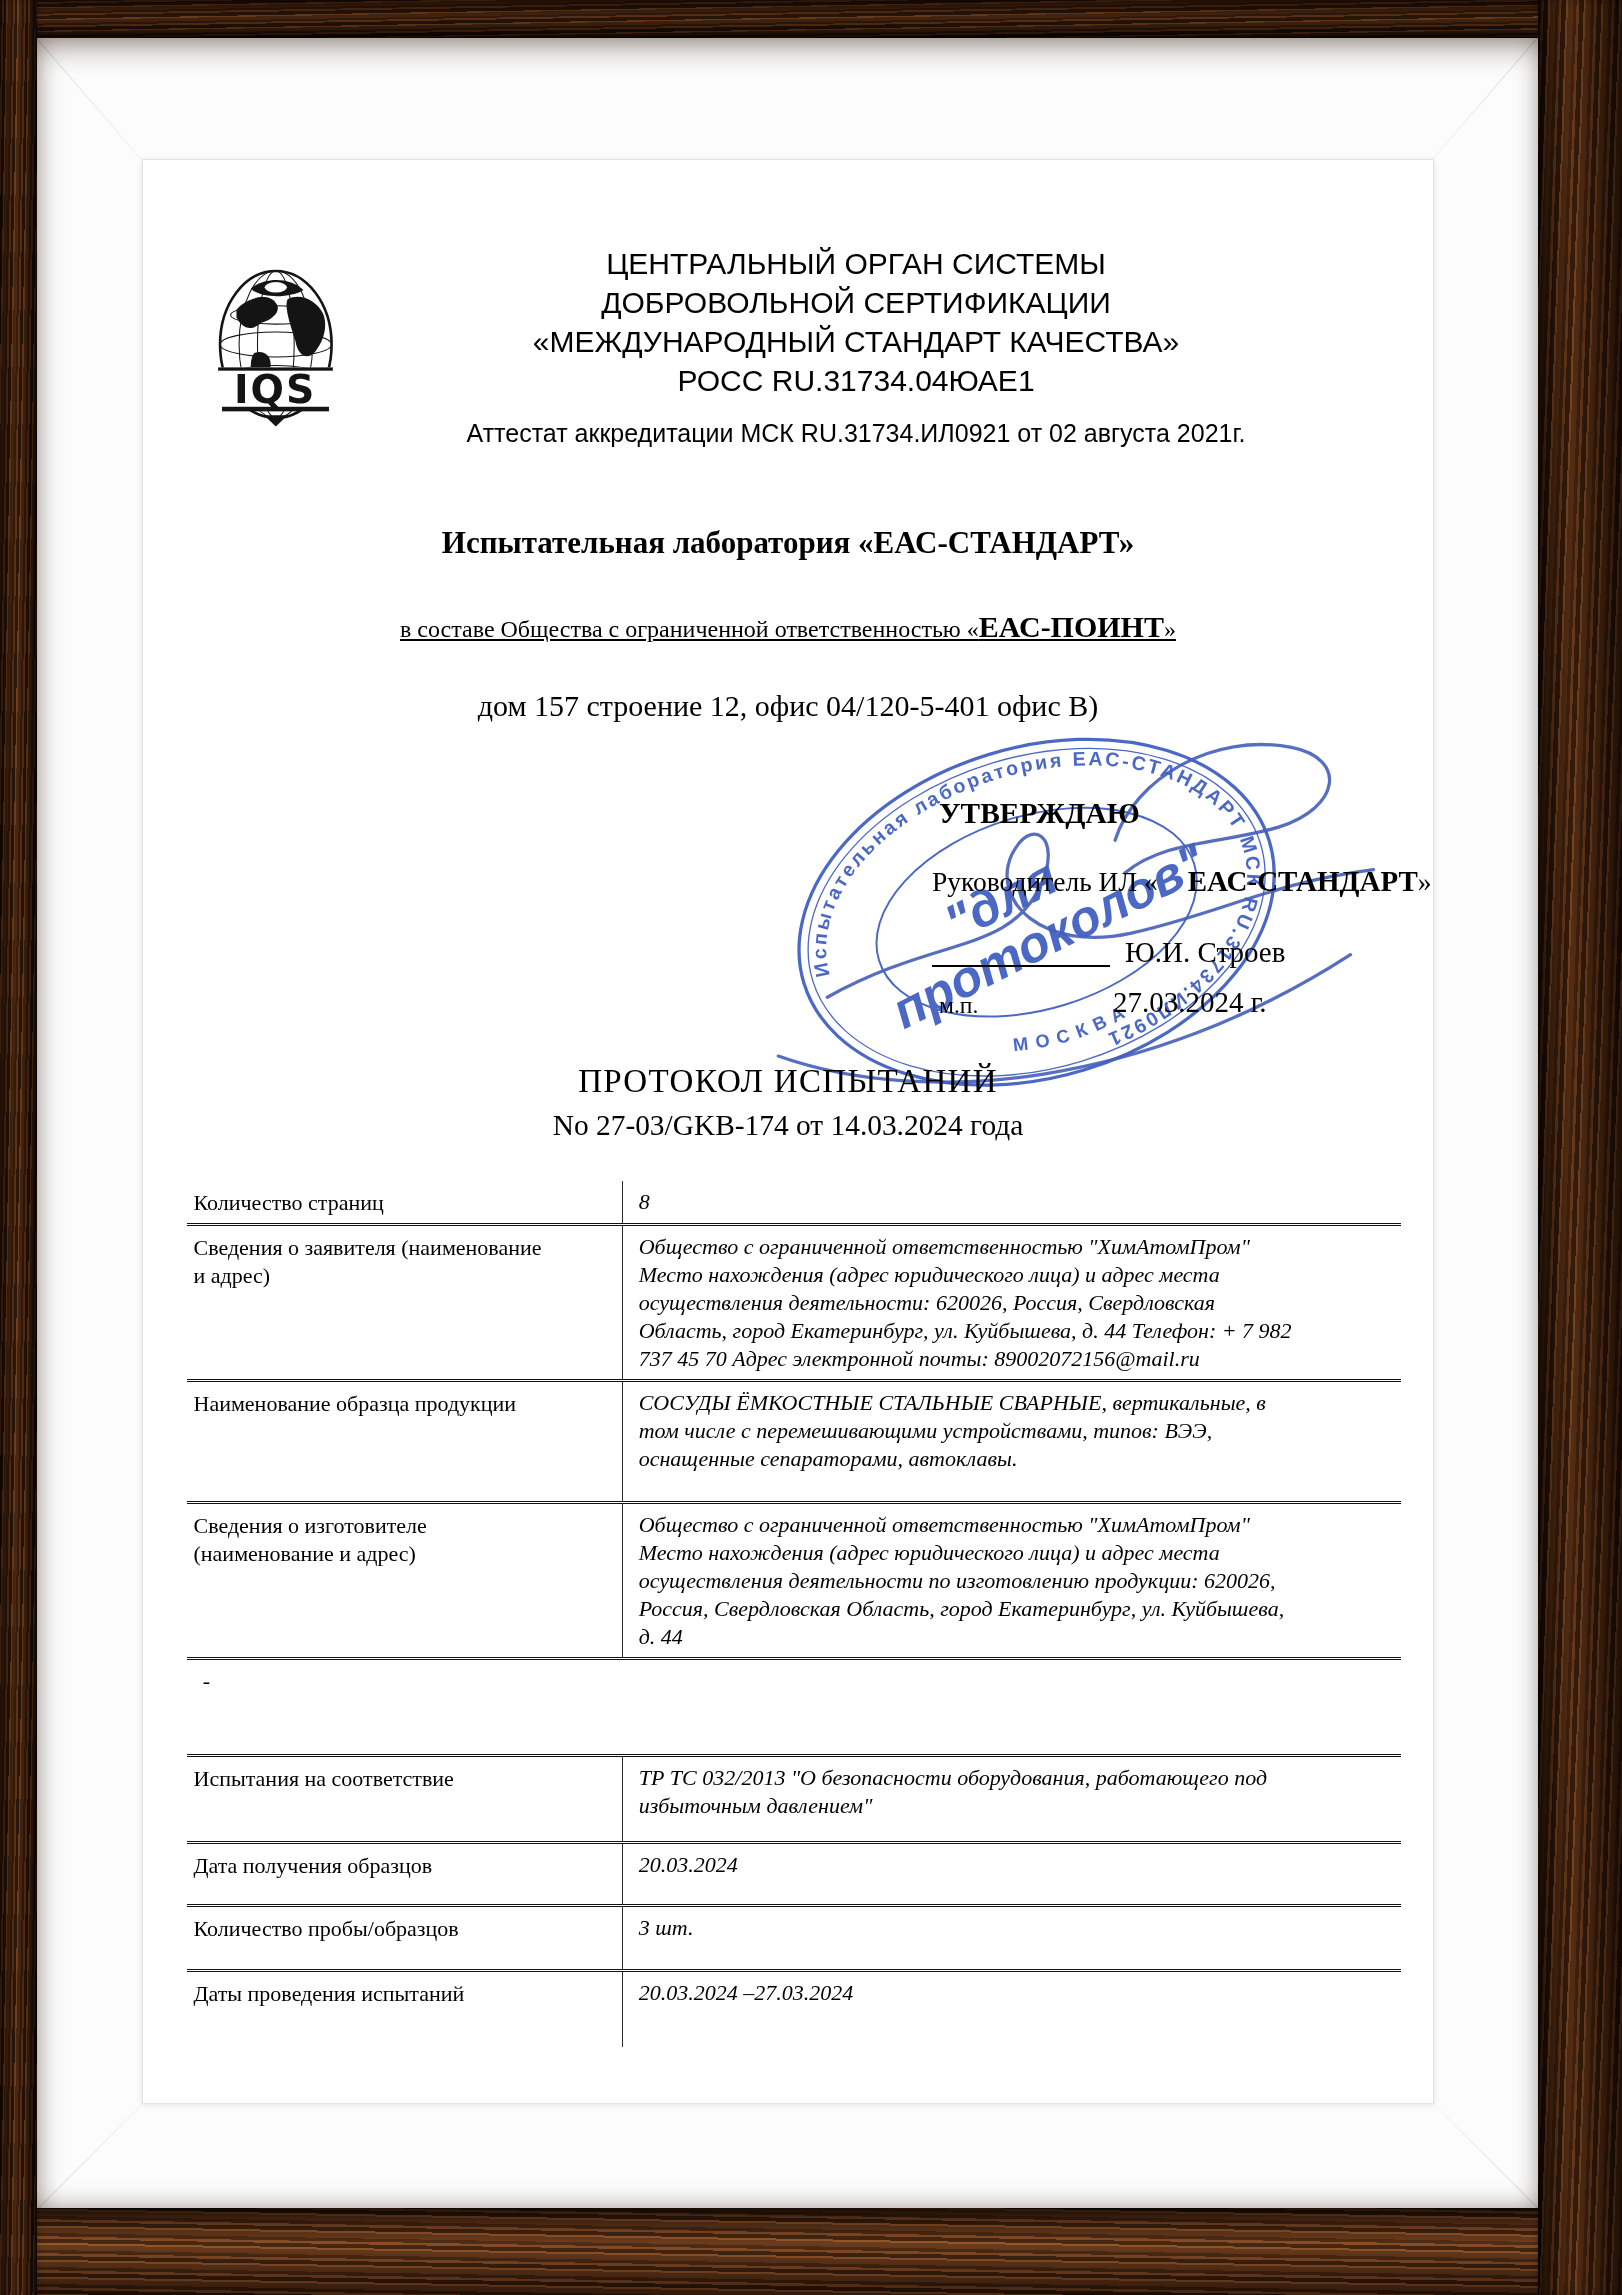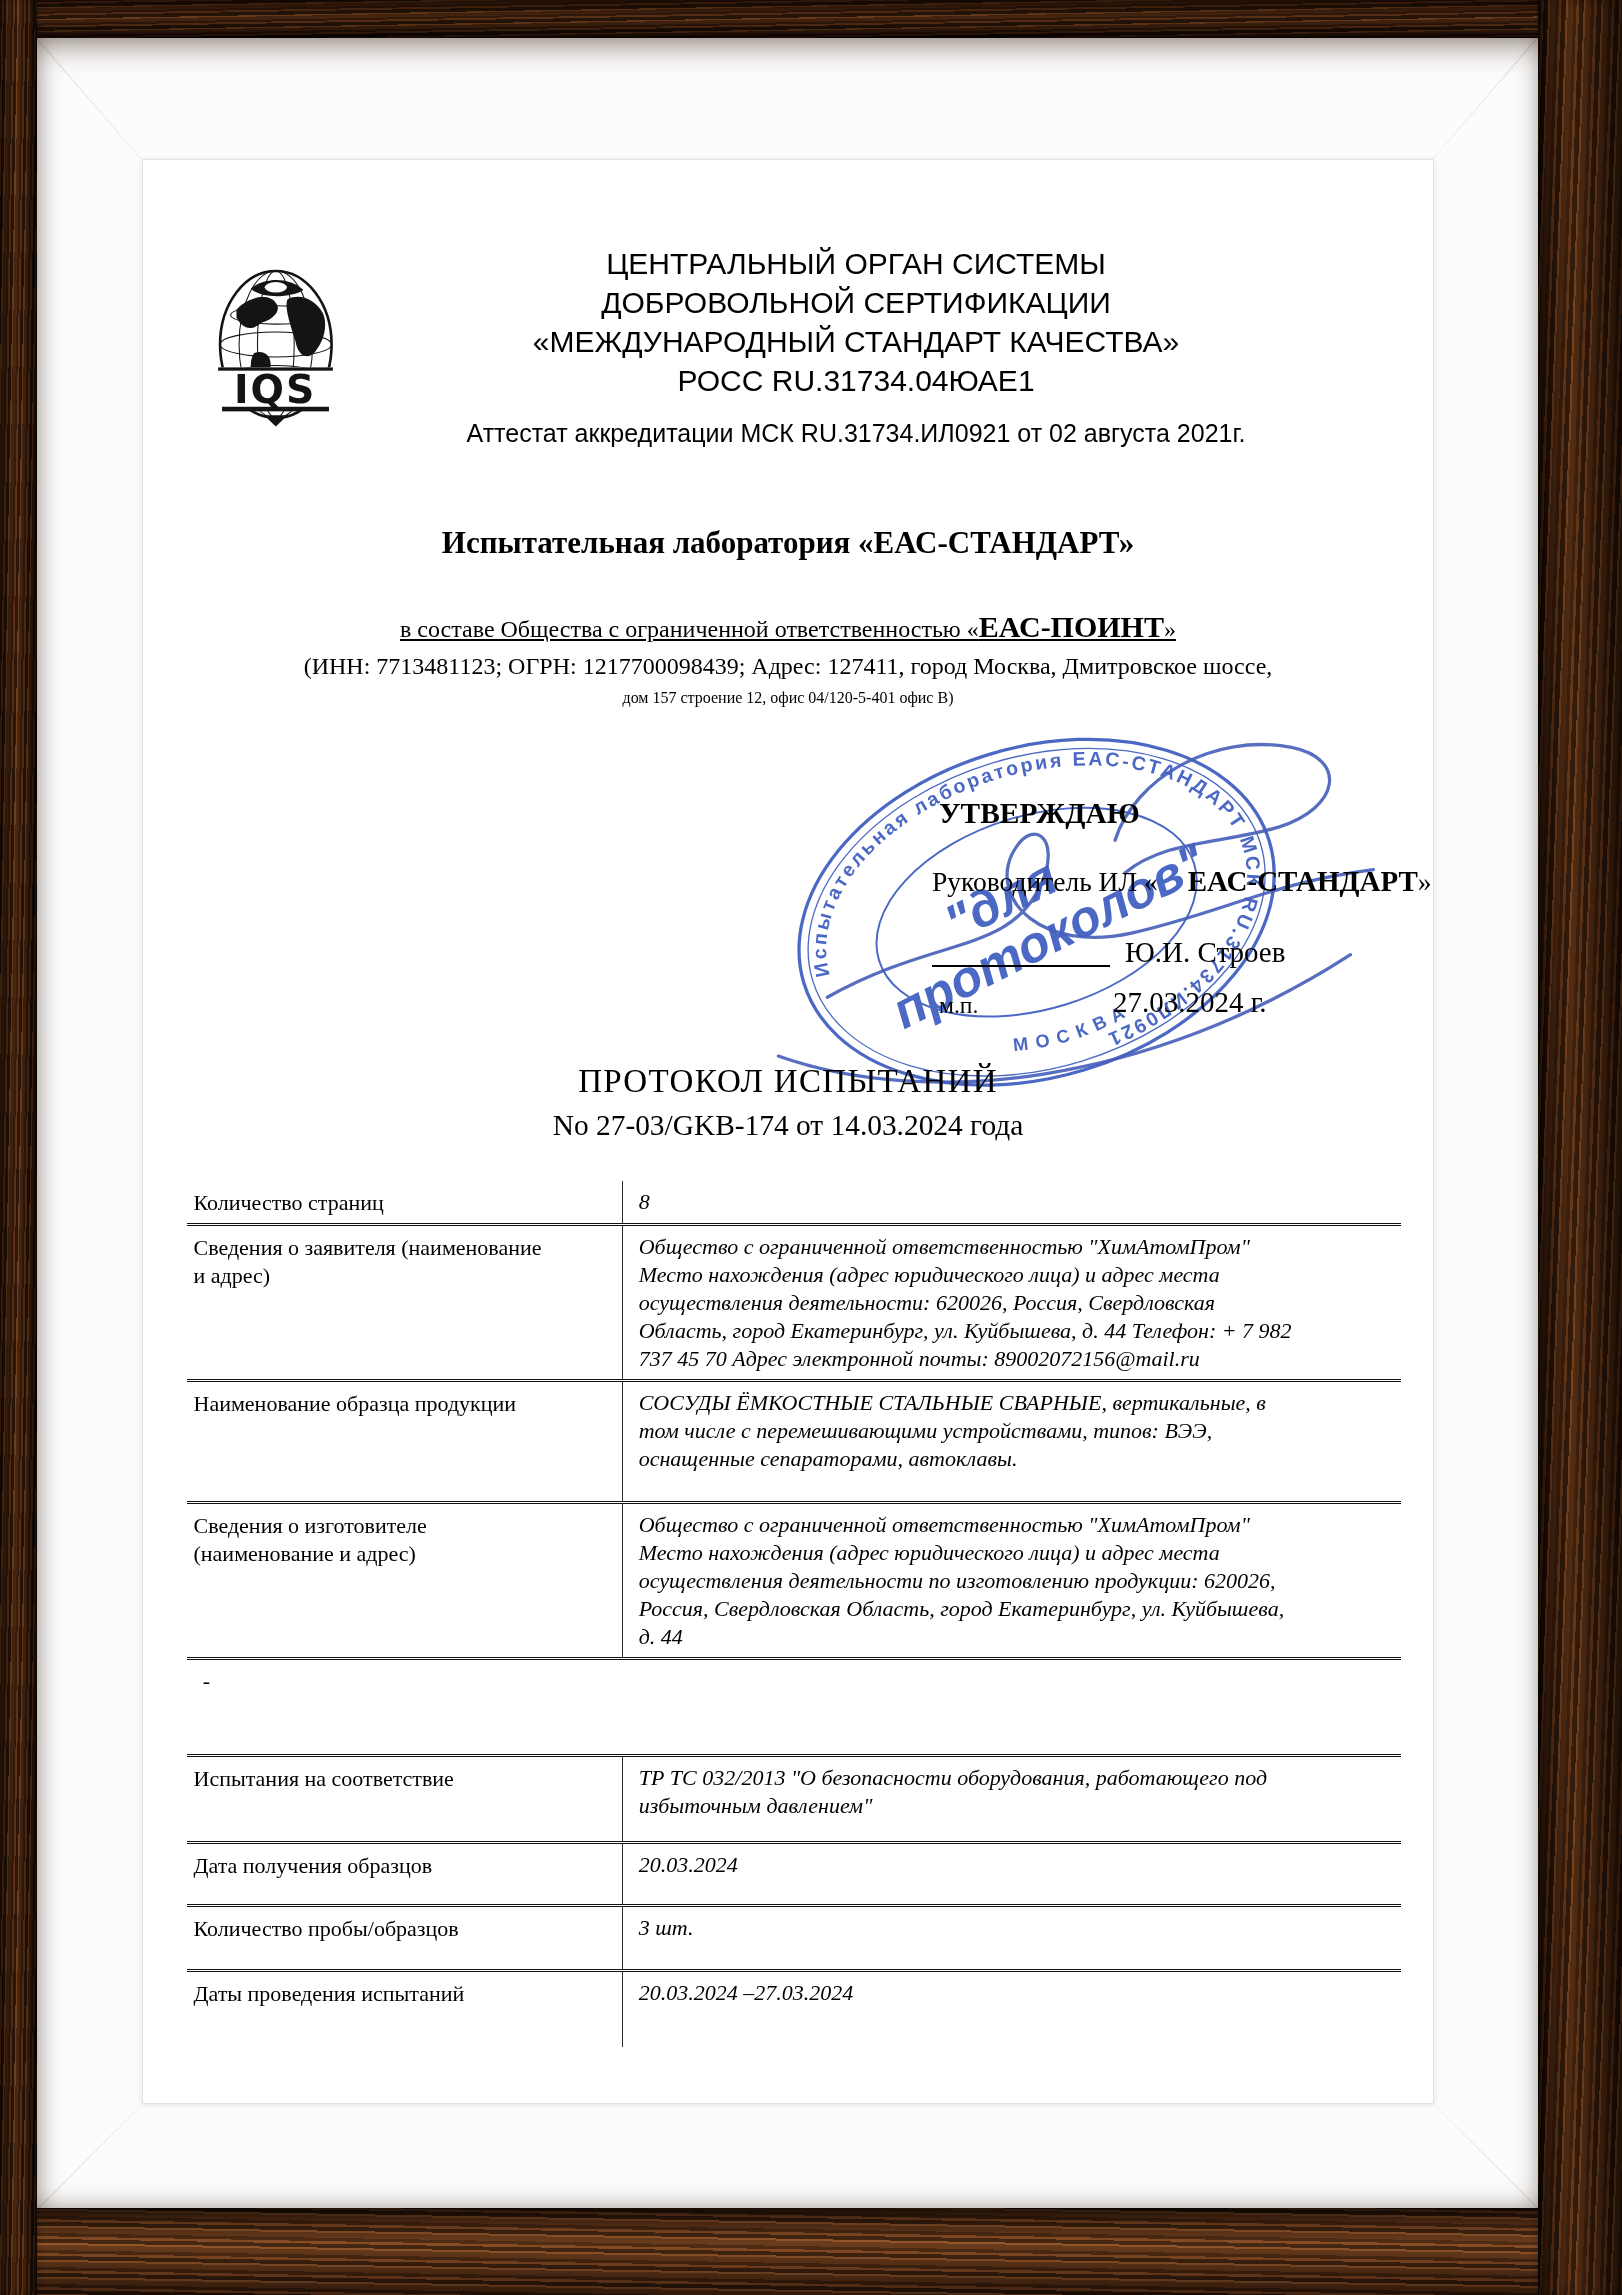--- a/index.html
+++ b/index.html
@@ -49,21 +49,21 @@
   .logo{position:absolute;left:75px;top:109px;width:115px;height:164px;}
   .org-block{position:absolute;left:196px;top:84px;width:1034px;text-align:center;
     font-family:"Liberation Sans",sans-serif;font-size:30px;line-height:39px;}
   .accreditation{font-size:25px;line-height:35px;margin-top:16px;}
 
   
   .lab-title{position:absolute;left:0;right:0;top:365px;text-align:center;font-weight:bold;font-size:31px;}
   .composition{position:absolute;left:0;right:0;top:450px;text-align:center;font-size:24px;text-decoration:underline;}
   .composition .big{font-size:30px;font-weight:bold;}
   .addr1{position:absolute;left:0;right:0;top:493px;text-align:center;font-size:24px;}
-  .addr2{position:absolute;left:0;right:0;top:529px;text-align:center;font-size:16px;}
+  .addr2{position:absolute;left:0;right:0;top:529px;text-align:center;font-size:30px;}
 
   
   .approve{position:absolute;left:796px;top:637px;font-size:29.4px;font-weight:bold;}
   .head-line{position:absolute;left:789px;top:705px;font-size:27.5px;white-space:nowrap;}
   .head-line .big{font-size:29px;font-weight:bold;margin-left:30px;}
   .sig-line{position:absolute;left:789px;top:805px;width:178px;border-top:2px solid #000;}
   .sig-name{position:absolute;left:982px;top:776px;font-size:29px;}
   .mp{position:absolute;left:796px;top:832px;font-size:23.6px;}
   .sig-date{position:absolute;left:970px;top:826px;font-size:29px;}
 
@@ -130,21 +130,20 @@
       <div class="org-block">
         <div>ЦЕНТРАЛЬНЫЙ ОРГАН СИСТЕМЫ</div>
         <div>ДОБРОВОЛЬНОЙ СЕРТИФИКАЦИИ</div>
         <div>«МЕЖДУНАРОДНЫЙ СТАНДАРТ КАЧЕСТВА»</div>
         <div>РОСС RU.31734.04ЮАЕ1</div>
         <div class="accreditation">Аттестат аккредитации МСК RU.31734.ИЛ0921 от 02 августа 2021г.</div>
       </div>
 
       <div class="lab-title">Испытательная лаборатория «ЕАС-СТАНДАРТ»</div>
       <div class="composition"><span>в составе Общества с ограниченной ответственностью «</span><span class="big">ЕАС-ПОИНТ</span><span>»</span></div>
-      <div class="addr1">(ИНН: 7713481123; ОГРН: 1217700098439; Адрес: 127411, город Москва, Дмитровское шоссе,</div>
       <div class="addr2">дом 157 строение 12, офис 04/120-5-401 офис В)</div>
 
       <div class="approve">УТВЕРЖДАЮ</div>
       <div class="head-line"><span>Руководитель ИЛ «</span><span class="big">ЕАС-СТАНДАРТ</span><span>»</span></div>
       <div class="sig-line"></div>
       <div class="sig-name">Ю.И. Строев</div>
       <div class="mp">м.п.</div>
       <div class="sig-date">27.03.2024 г.</div>
 
       <svg class="stamp" viewBox="0 0 1010 630">

